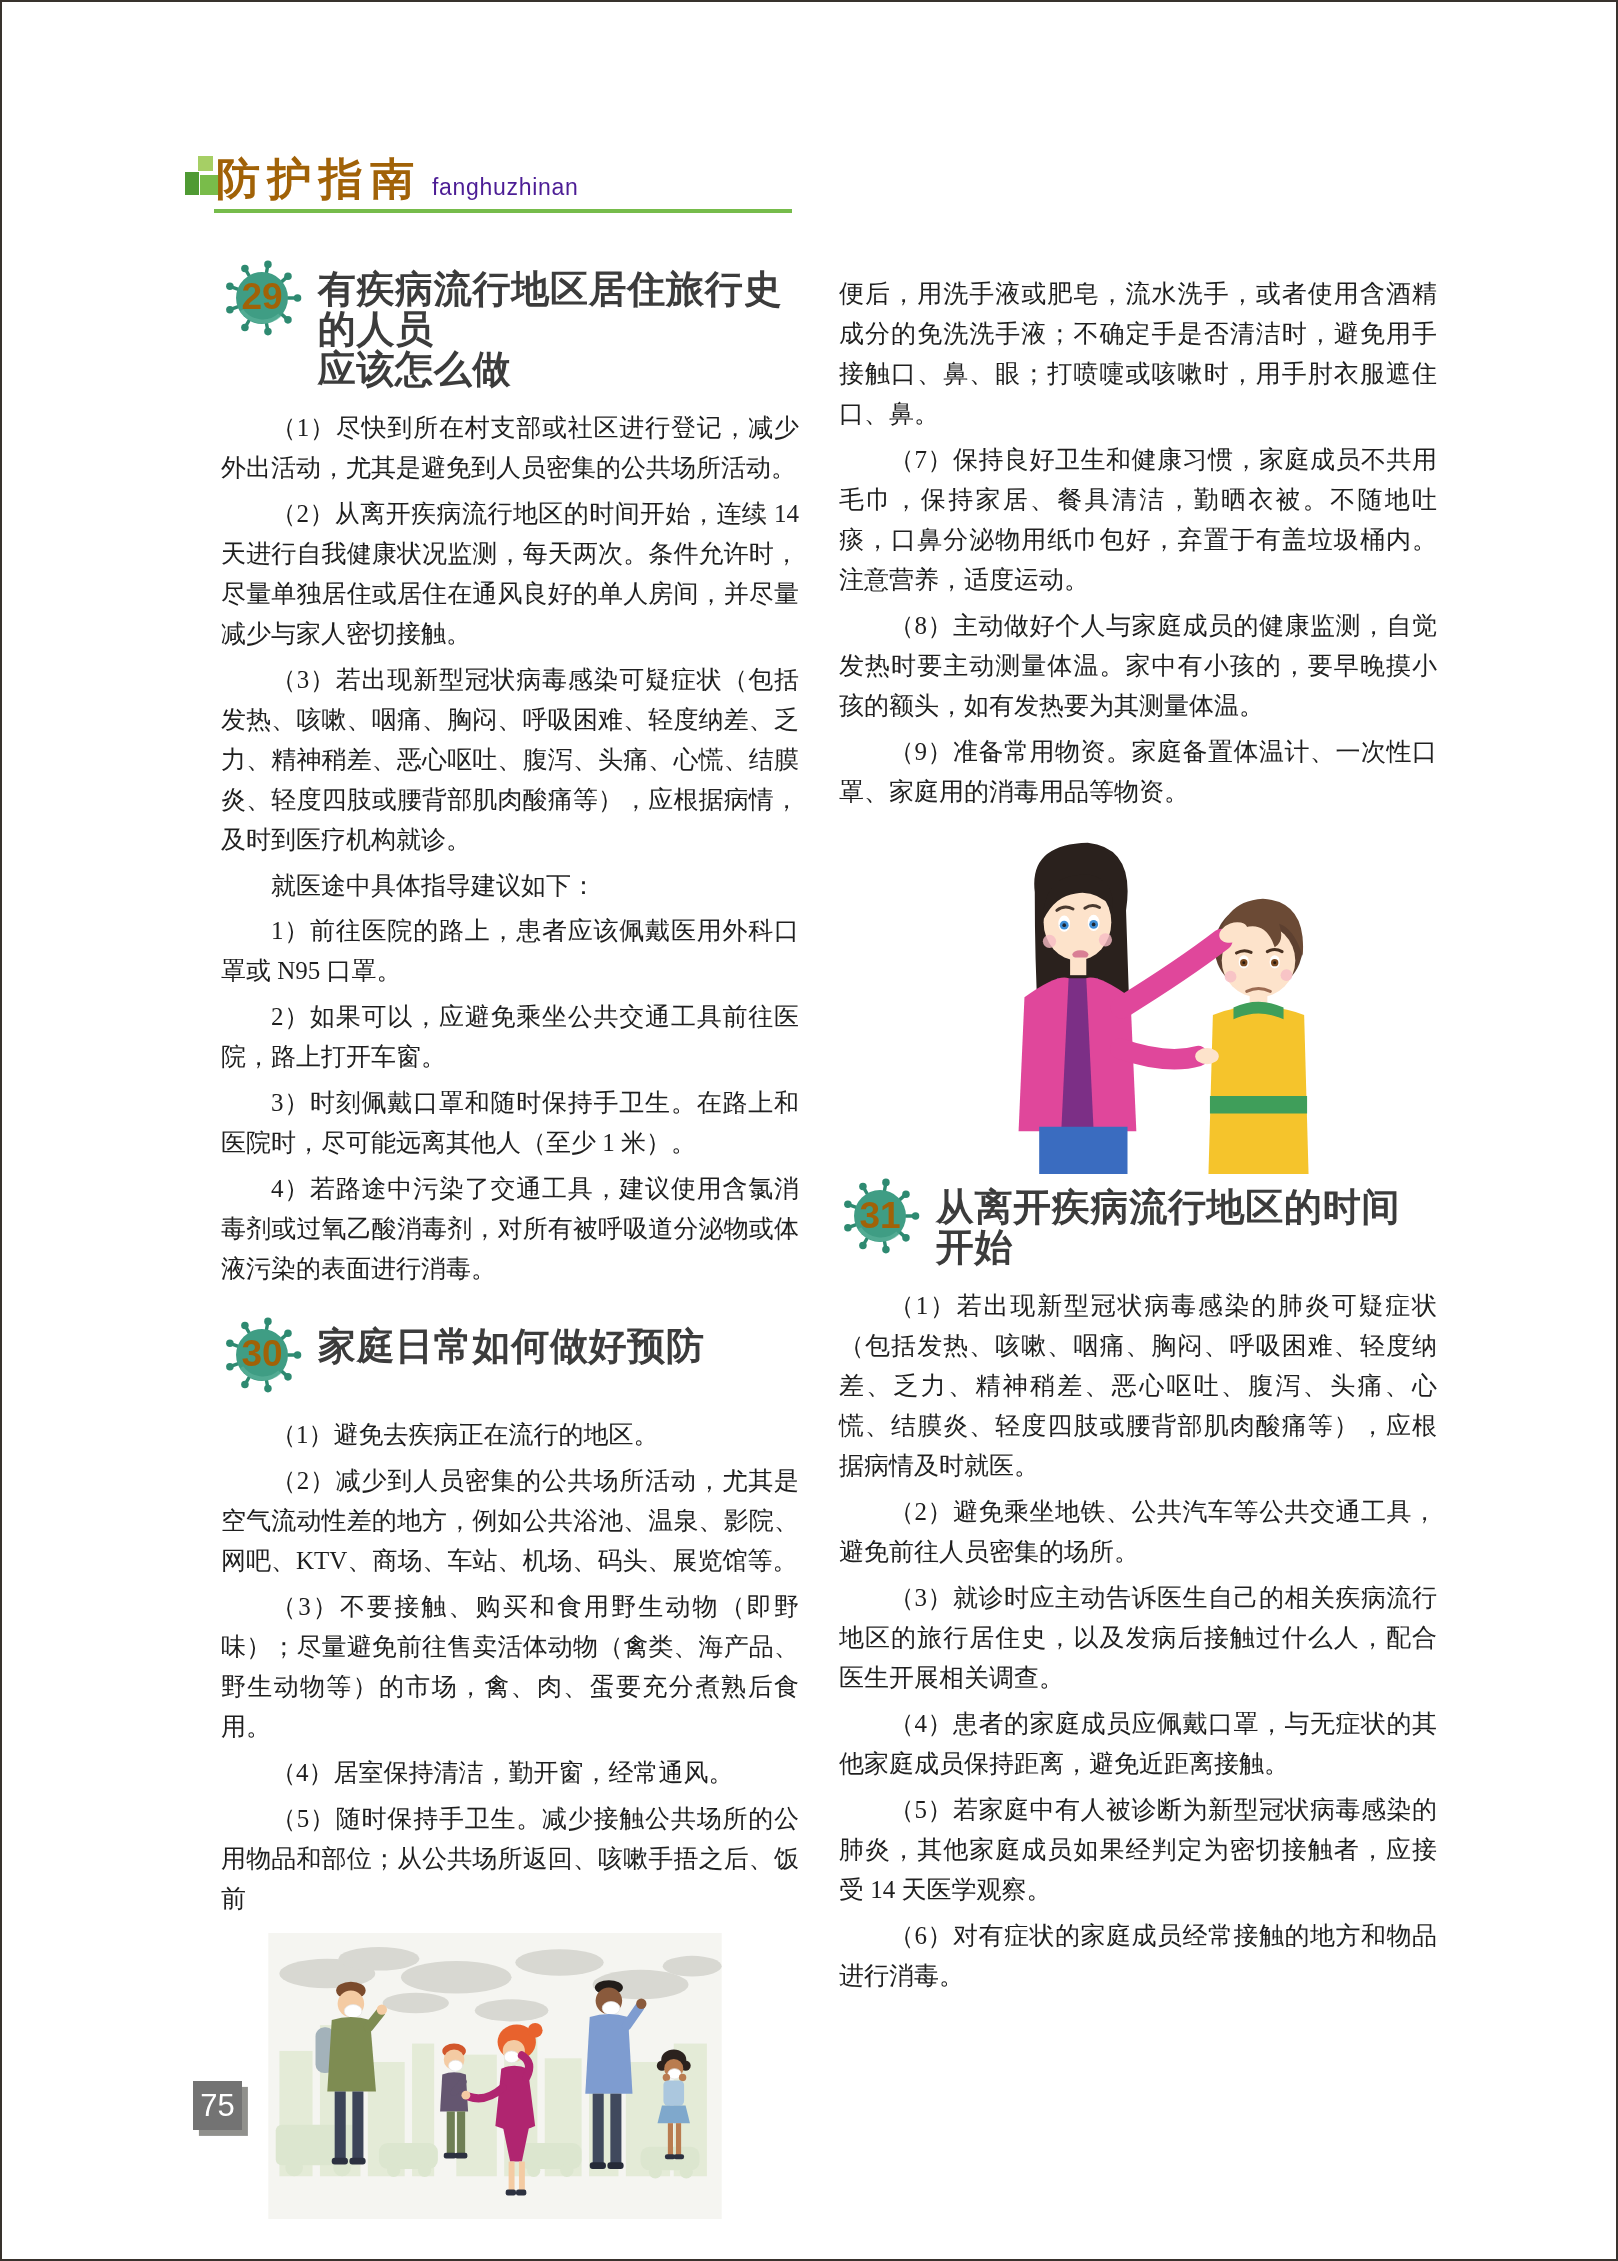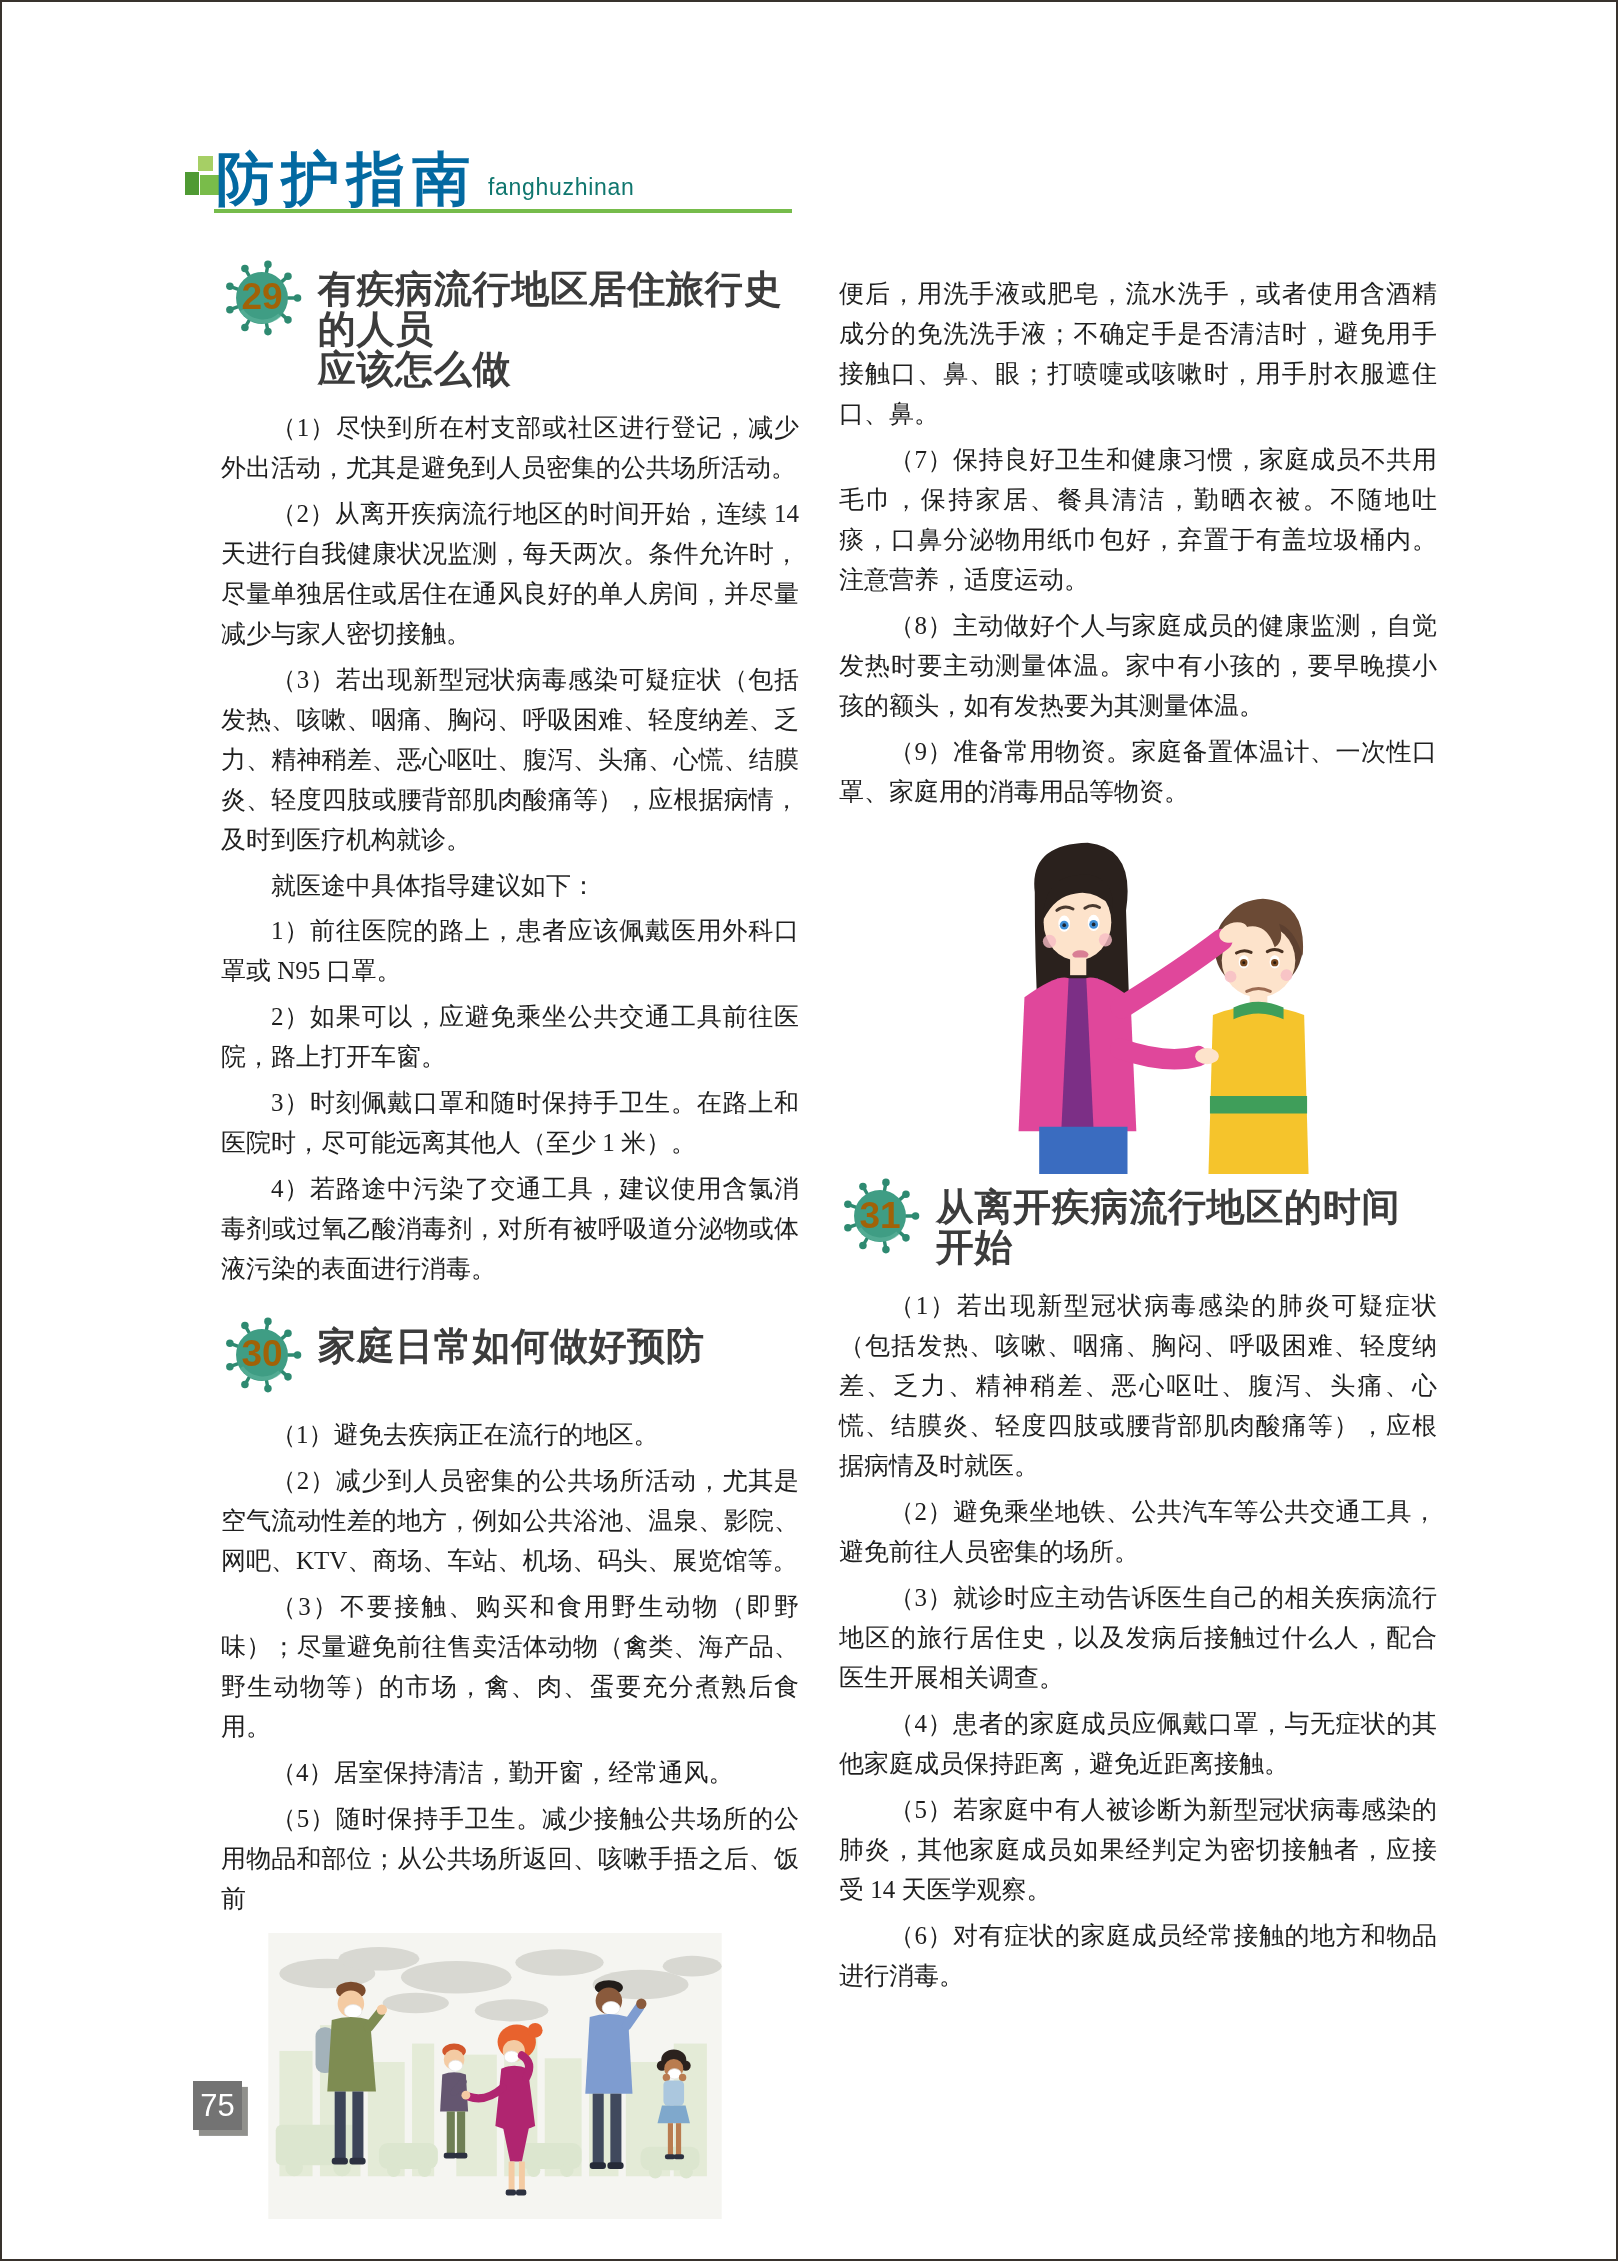--- a/index.html
+++ b/index.html
@@ -12,25 +12,25 @@
   
   .header{position:absolute;left:185px;top:152px;width:611px;height:66px;}
   .cross-logo{position:absolute;left:0;top:4.4px;width:37px;height:57px;}
   .cross-logo i{position:absolute;display:block;}
   .sq1{left:13.2px;top:0;width:14.7px;height:14.7px;background:#a6cf65;}
   .sq2{left:0;top:15.5px;width:14px;height:23px;background:#4f9a33;}
   .sq3{left:14.7px;top:18.4px;width:20px;height:20px;background:#79bc4a;}
   .brand-row{position:absolute;left:31px;top:0;display:flex;align-items:flex-end;gap:10.3px;white-space:nowrap;}
   .brand-title{
     font-family:"Liberation Sans","DejaVu Sans",sans-serif;font-weight:bold;
-    font-size:58px;line-height:53px;color:#0369a1;letter-spacing:7.4px;
+    font-size:44px;line-height:53px;color:#a16207;letter-spacing:7.4px;
   }
   .brand-sub{
     font-family:"Liberation Sans","DejaVu Sans",sans-serif;
-    font-size:23px;line-height:35px;color:#0f766e;letter-spacing:0.7px;
+    font-size:23px;line-height:35px;color:#4c1d95;letter-spacing:0.7px;
   }
   .brand-underline{position:absolute;left:29px;top:57px;width:578px;height:3.7px;background:#76bc4b;}
 
   
   .col{position:absolute;}
   .col-left{left:221px;top:263px;width:578px;}
   .col-right{left:839px;top:243px;width:598px;}
 
   .sec-header{display:flex;align-items:flex-start;gap:14.7px;margin-bottom:19px;}
   .badge{position:relative;width:82px;height:82px;flex:0 0 82px;margin-top:-5.9px;}

